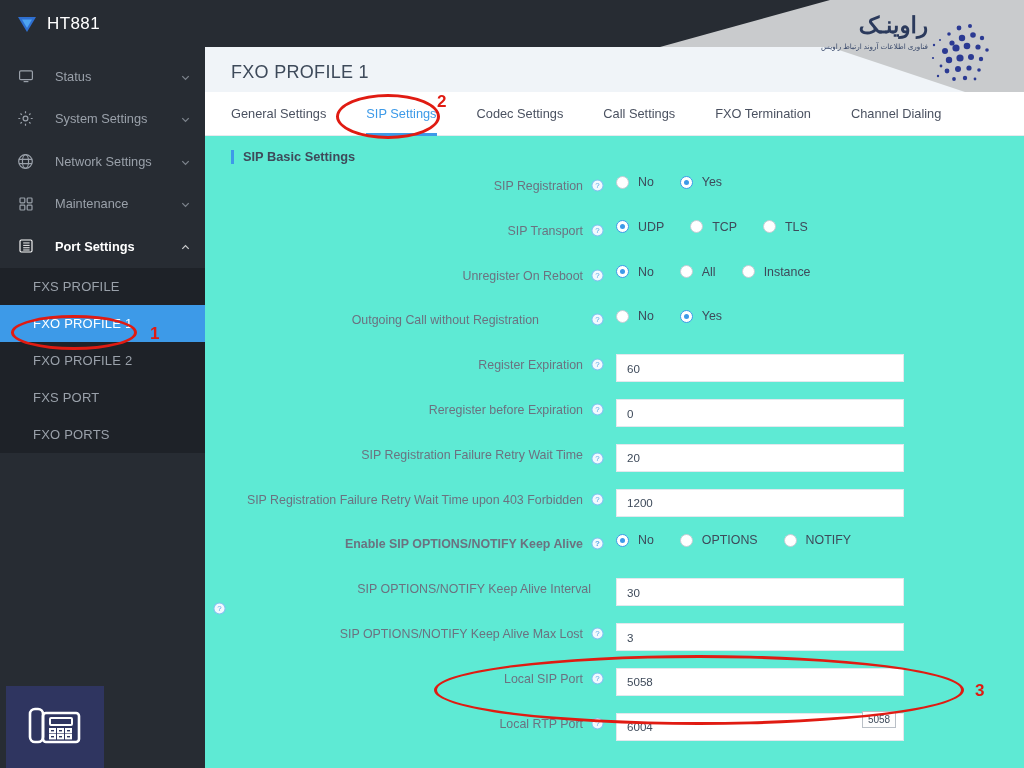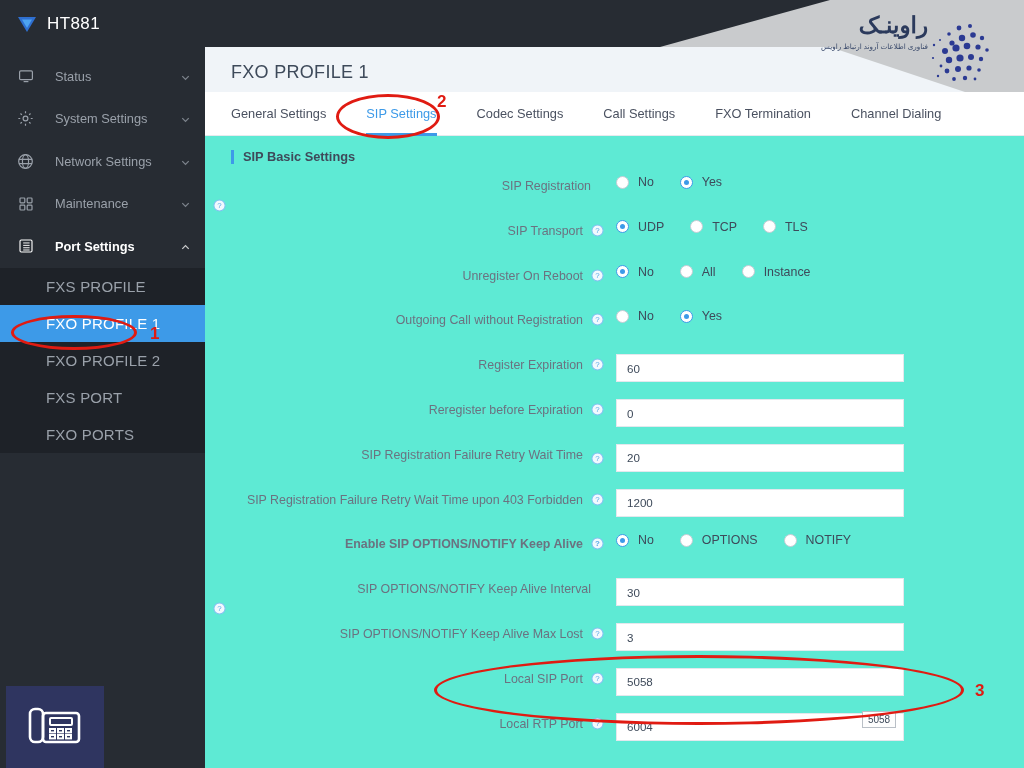--- a/index.html
+++ b/index.html
@@ -31,22 +31,22 @@
   }
   .nav-item .ico { width: 19px; height: 19px; margin-right: 12px; flex: 0 0 19px;
     display: flex; align-items: center; justify-content: center; }
   .nav-item .lbl { flex: 1 1 auto; white-space: nowrap; }
   .nav-item .chev { width: 11px; height: 11px; opacity: .75; }
   .nav-item.expanded { color: #ffffff; font-weight: bold; }
   .nav-item.expanded .ico svg { stroke: #ffffff; }
 
   .subnav { background: #1e2228; }
   .subnav-item {
-    height: 37px; display: flex; align-items: center; padding-left: 46px;
-    color: #9aa1aa; font-size: 15px; cursor: pointer; letter-spacing: .2px;
+    height: 37px; display: flex; align-items: center; padding-left: 33px;
+    color: #9aa1aa; font-size: 13px; cursor: pointer; letter-spacing: .2px;
   }
   .subnav-item.active { background: #3d9ae8; color: #ffffff; }
 
   #phone-badge {
     position: absolute; left: 6px; bottom: 0; width: 98px; height: 82px;
     background: #2f3560; display: flex; align-items: center; justify-content: center;
   }
 
   
   #topbar {
@@ -354,21 +354,21 @@
     </div>
   </div>
 
   <div id="section-head">
     <span class="bar"></span>
     <span>SIP Basic Settings</span>
   </div>
 
   <div id="form">
       <div class="row" style="top: 0px;">
-        <div style="display: flex; align-items: flex-start; width: 399px; justify-content: flex-end; flex-direction: column;">
+        <div style="display: flex; align-items: flex-start; width: 399px; justify-content: flex-end;">
           <div class="lbl-cell">SIP Registration</div>
           <span class="help"><svg width="13" height="13" viewBox="0 0 14 14" fill="none">
               <circle cx="7" cy="7" r="6" stroke="#7fc0f0" stroke-width="1.1" fill="#f2f9fe"></circle>
               <text x="7" y="10.2" font-size="8.5" text-anchor="middle" fill="#5aa9e6" font-family="Liberation Sans, sans-serif">?</text>
             </svg></span>
         </div>
         <div class="ctrl-cell">
           <div class="radio-grp">
             <label class="radio-opt" style="margin-right: 26px;">
               <span class="radio"></span>
@@ -425,21 +425,21 @@
               <span class="rl">All</span>
             </label>
             <label class="radio-opt" style="margin-right: 26px;">
               <span class="radio"></span>
               <span class="rl">Instance</span>
             </label>
           </div>
         </div>
       </div>
       <div class="row" style="top: 134.4px;">
-        <div style="display: flex; align-items: flex-start; width: 399px; justify-content: flex-end;">
+        <div style="display: flex; align-items: flex-start; width: 399px; justify-content: flex-end; gap: 44px;">
           <div class="lbl-cell">Outgoing Call without Registration</div>
           <span class="help"><svg width="13" height="13" viewBox="0 0 14 14" fill="none">
               <circle cx="7" cy="7" r="6" stroke="#7fc0f0" stroke-width="1.1" fill="#f2f9fe"></circle>
               <text x="7" y="10.2" font-size="8.5" text-anchor="middle" fill="#5aa9e6" font-family="Liberation Sans, sans-serif">?</text>
             </svg></span>
         </div>
         <div class="ctrl-cell">
           <div class="radio-grp">
             <label class="radio-opt" style="margin-right: 26px;">
               <span class="radio"></span>

